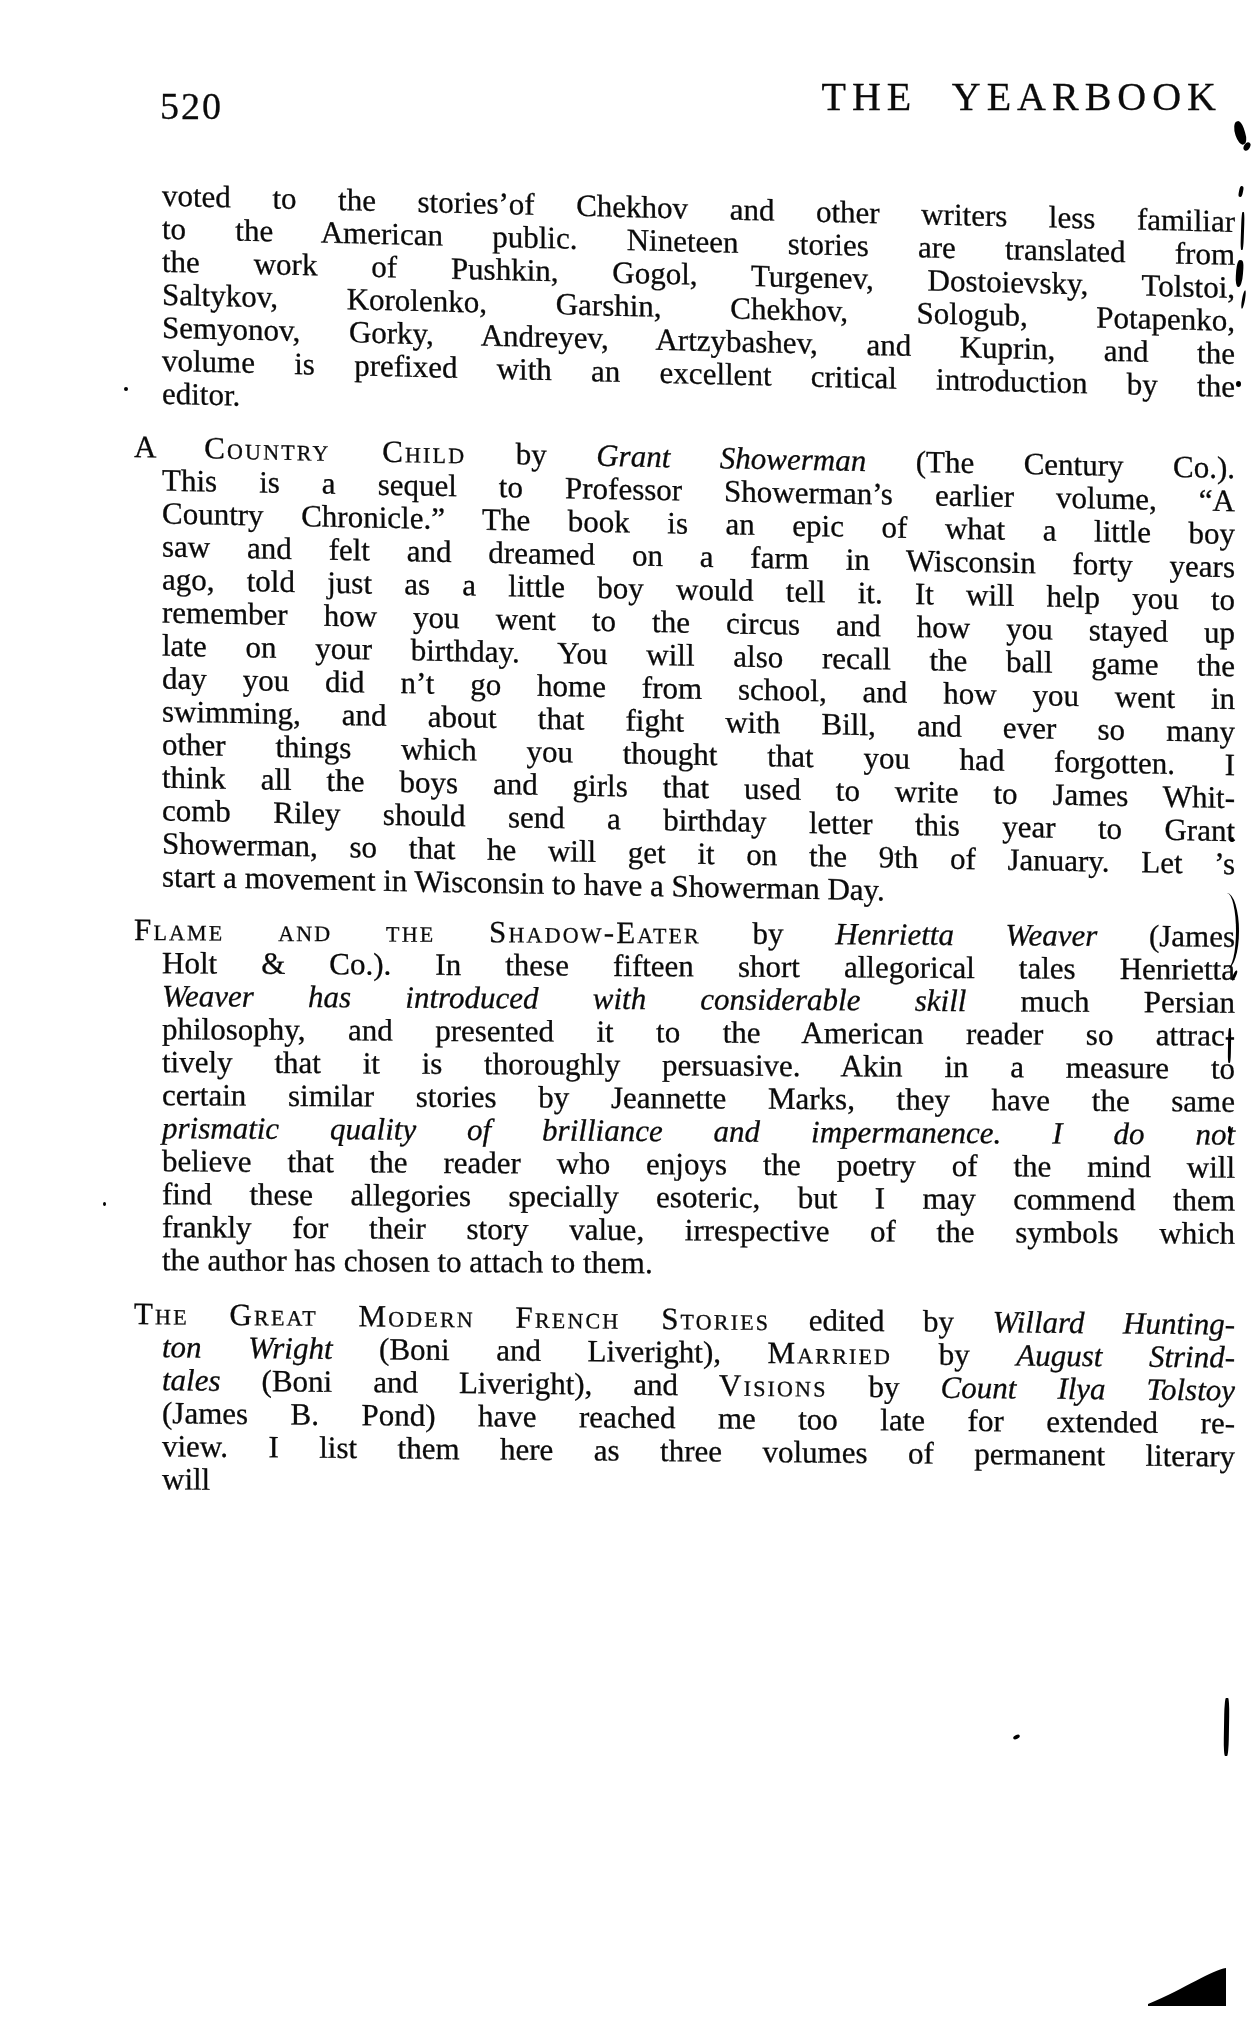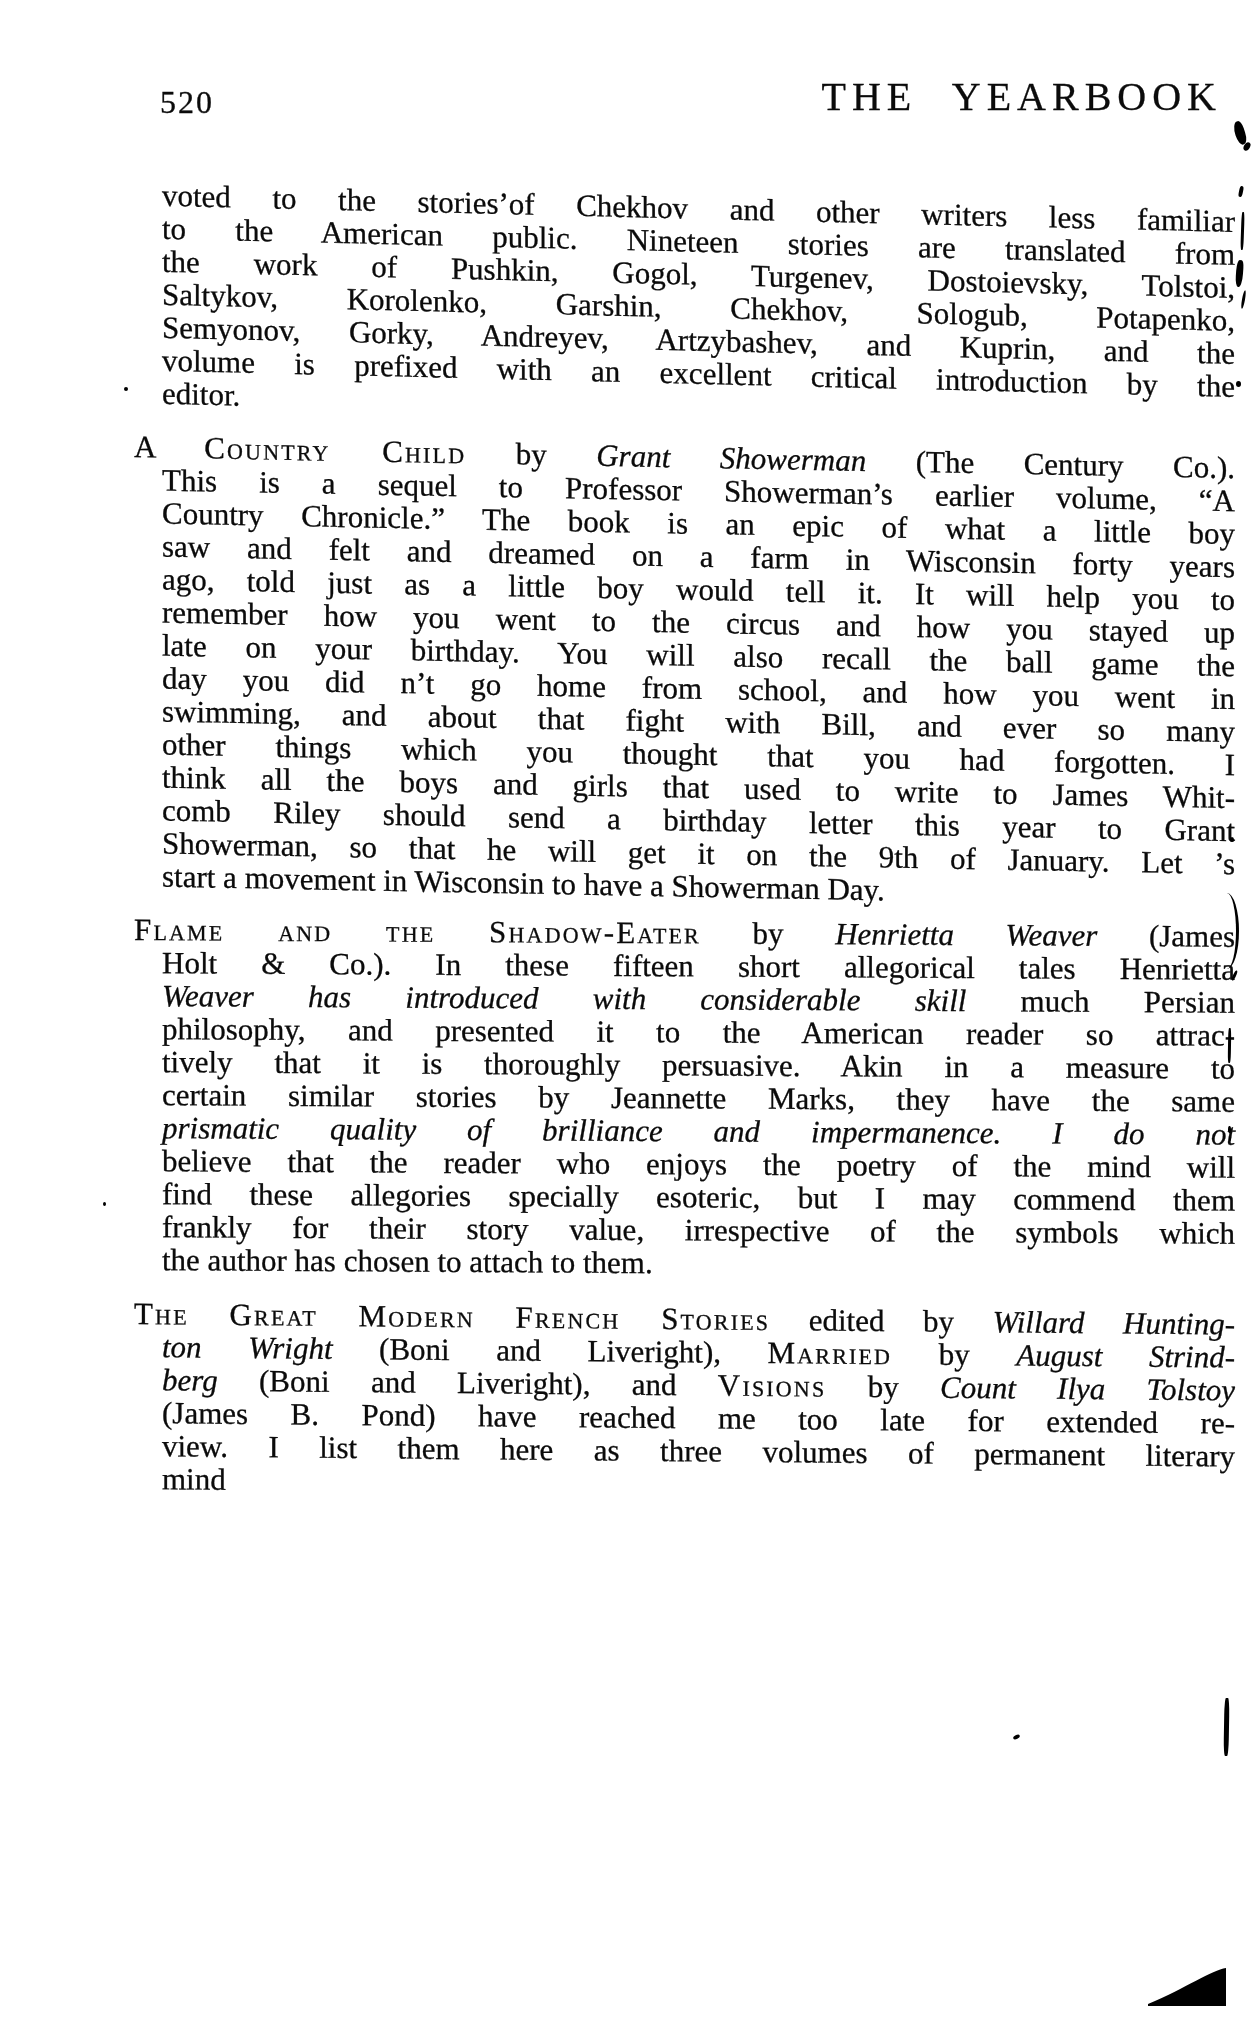--- a/index.html
+++ b/index.html
@@ -5,21 +5,21 @@
   html,body{margin:0;padding:0;}
   body{
     width:1256px;height:2017px;position:relative;overflow:hidden;
     background:#ffffff;color:#0b0b0b;
     font-family:"Liberation Serif", serif;
     -webkit-text-stroke:0.3px currentColor;
   }
   .page-header{position:absolute;left:0;top:0;width:100%;}
   .page-number{
     position:absolute;left:160px;top:84px;
-    font-size:32px;letter-spacing:2px;
+    font-size:38px;letter-spacing:2px;
   }
   .running-title{
     position:absolute;left:121px;top:73px;width:1101px;
     text-align:right;font-size:40px;letter-spacing:6px;word-spacing:20px;
   }
   .text-block{
     position:absolute;left:134px;top:178px;width:1101px;
     font-size:31px;line-height:33px;
   }
   .para{margin:0 0 21px 0;transform-origin:0 0;}
@@ -83,24 +83,24 @@
         <div class="line"><span>certain similar stories by Jeannette Marks, they have the same</span></div>
         <div class="line"><span class="i">prismatic quality of brilliance and impermanence.  I do not</span></div>
         <div class="line"><span>believe that the reader who enjoys the poetry of the mind will</span></div>
         <div class="line"><span>find these allegories specially esoteric, but I may commend them</span></div>
         <div class="line"><span>frankly for their story value, irrespective of the symbols which</span></div>
         <div class="line last"><span>the author has chosen to attach to them.</span></div>
       </div>
       <div class="para hanging" style="transform: skewY(0.55deg);">
         <div class="line first"><span class="sc">The Great Modern French Stories</span><span> edited by </span><span class="i">Willard Hunting-</span></div>
         <div class="line"><span class="i">ton Wright</span><span> (Boni and Liveright), </span><span class="sc">Married</span><span> by </span><span class="i">August Strind-</span></div>
-        <div class="line"><span class="i">berg</span><span> (Boni and Liveright), and </span><span class="sc">Visions</span><span> by </span><span class="i">Count Ilya Tolstoy</span></div>
+        <div class="line"><span class="i">tales</span><span> (Boni and Liveright), and </span><span class="sc">Visions</span><span> by </span><span class="i">Count Ilya Tolstoy</span></div>
         <div class="line"><span>(James B. Pond) have reached me too late for extended re-</span></div>
         <div class="line"><span>view.  I list them here as three volumes of permanent literary</span></div>
-        <div class="line last"><span>mind</span></div>
+        <div class="line last"><span>will</span></div>
       </div>
     </main>
 
   <div id="marks">
       <div class="mark" style="left: 1235px; top: 121px; width: 10px; height: 24px; border-radius: 60% 40% 50% 50%; transform: rotate(-18deg);"></div>
       <div class="mark" style="left: 1244px; top: 142px; width: 6px; height: 9px; border-radius: 50%; transform: rotate(30deg);"></div>
       <div class="mark" style="left: 1239px; top: 186px; width: 4px; height: 11px; border-radius: 40%; transform: rotate(12deg);"></div>
       <div class="mark" style="left: 1241px; top: 212px; width: 3px; height: 38px; border-radius: 30%; transform: rotate(2deg);"></div>
       <div class="mark" style="left: 1236px; top: 260px; width: 7px; height: 27px; border-radius: 40% 30% 50% 40%; transform: rotate(4deg);"></div>
       <div class="mark" style="left: 1242px; top: 290px; width: 3px; height: 19px; border-radius: 50%; transform: rotate(10deg);"></div>

